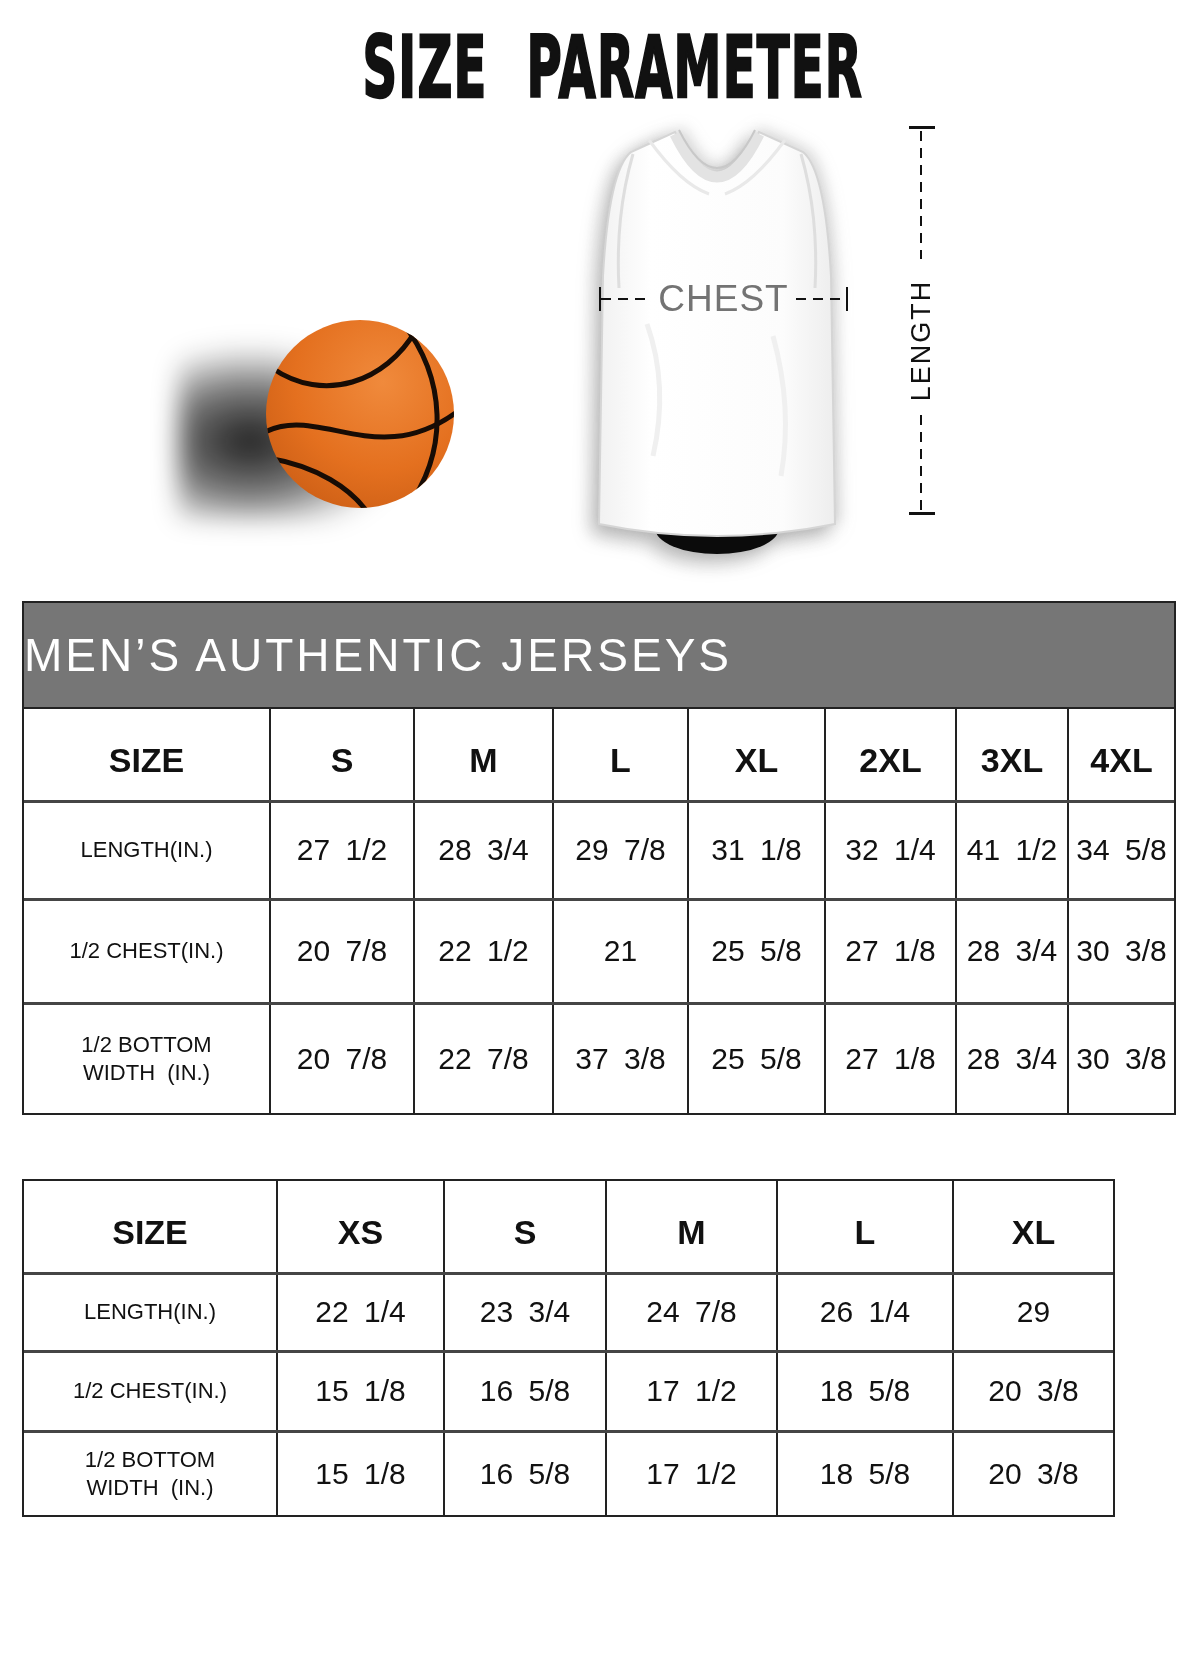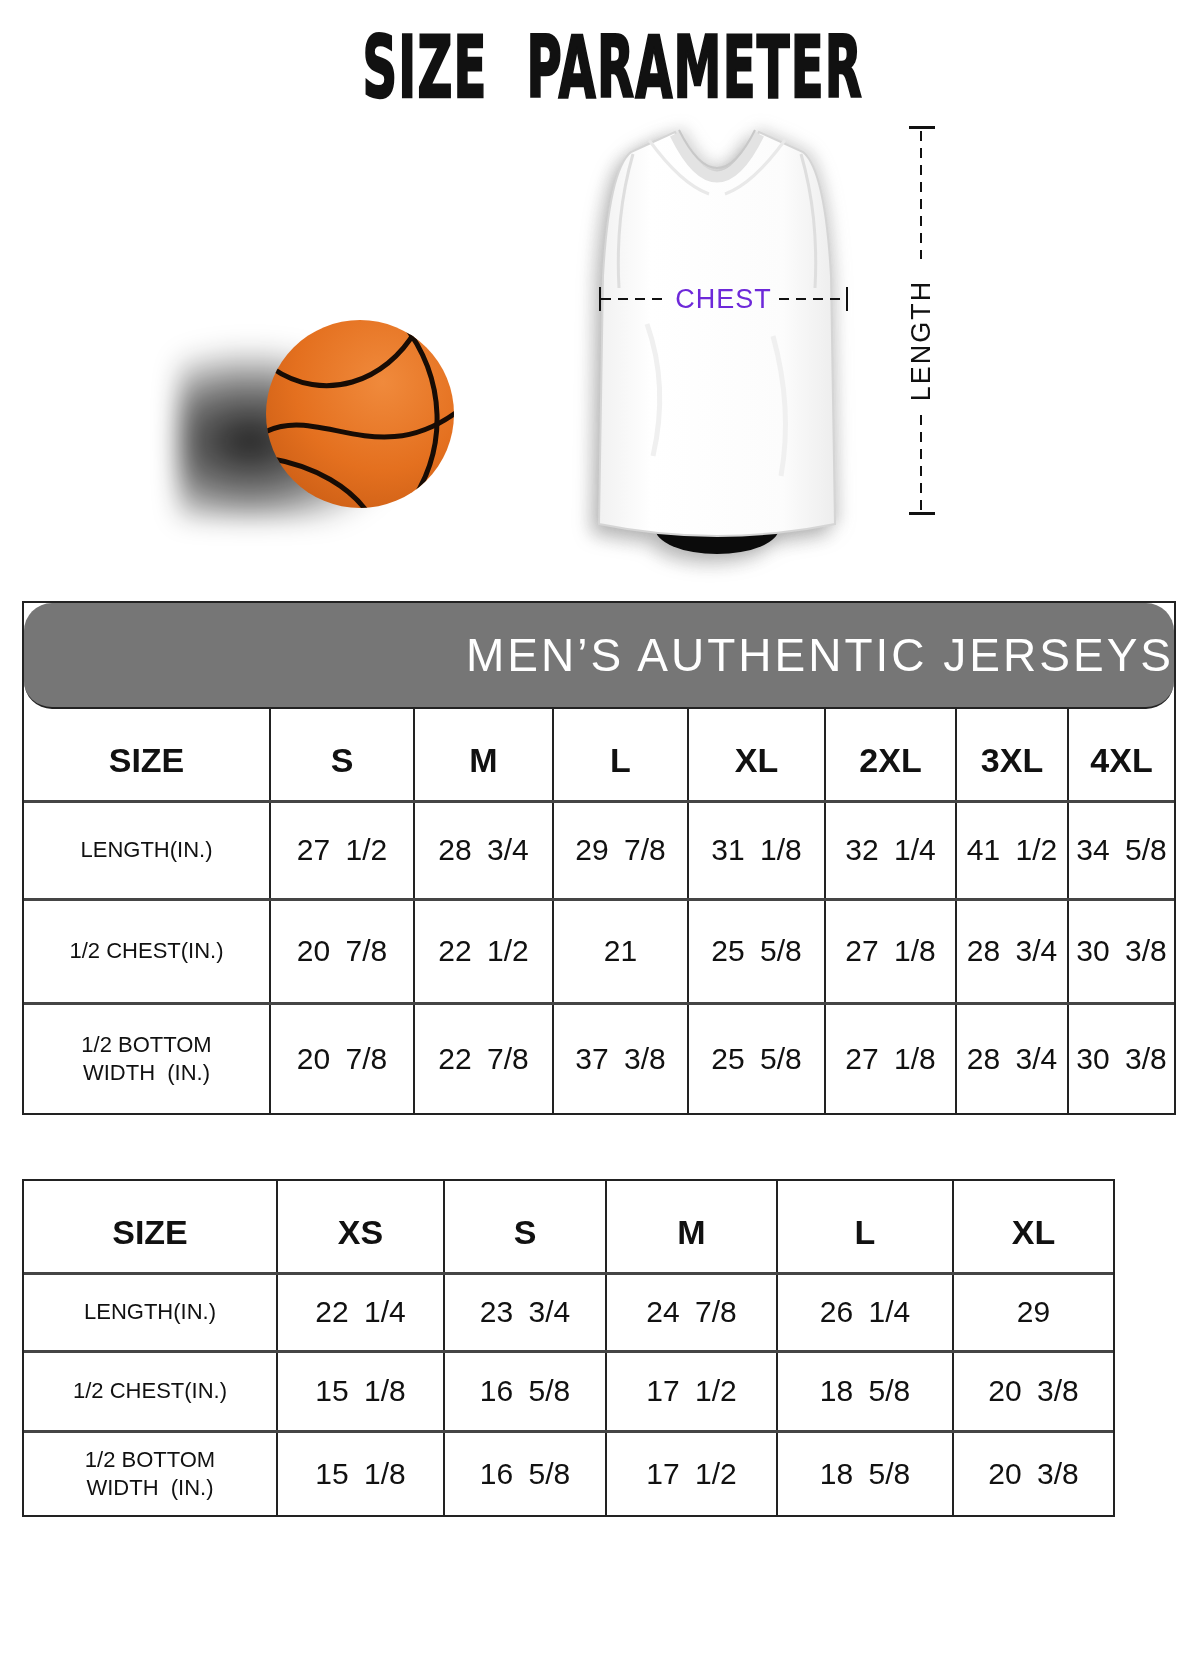--- a/index.html
+++ b/index.html
@@ -27,41 +27,41 @@
   .basketball { position:absolute; left:264px; top:318px; width:192px; height:192px; }
   .jersey {
     position:absolute; left:589px; top:124px; width:258px; height:440px;
     filter:drop-shadow(-7px 9px 9px rgba(90,90,90,0.38)) drop-shadow(5px -3px 7px rgba(120,120,120,0.25));
   }
 
   
   .chest-line { position:absolute; left:599px; top:283px; width:249px; height:32px; display:flex; align-items:center; }
   .endtick { width:2px; height:24px; background:#111; }
   .hdash { flex:1; height:2px; background:repeating-linear-gradient(90deg,#111 0 10px,transparent 10px 17px); }
-  .chest-label { font-size:27px; letter-spacing:1px; padding:0 7px; color:#6d28d9; }
+  .chest-label { font-size:37px; letter-spacing:1px; padding:0 7px; color:#737373; }
 
   .vdash { position:absolute; width:2px; background:repeating-linear-gradient(180deg,#111 0 10px,transparent 10px 17px); }
   .len-seg1 { left:920px; top:131px; height:128px; }
   .len-seg2 { left:920px; top:415px; height:97px; }
   .len-tick { position:absolute; width:26px; height:3px; background:#111; left:909px; }
   .len-tick.top { top:126px; }
   .len-tick.bottom { top:512px; }
   .length-label {
     position:absolute; left:856px; top:325px; width:130px; text-align:center;
     font-size:27px; letter-spacing:2px; color:#111; transform:rotate(-90deg); transform-origin:center;
   }
 
   
   .tbl { position:absolute; left:22px; border:2px solid #222; background:#fff; }
   .tbl.men { top:601px; width:1150px; }
   .tbl.boys { top:1179px; width:1089px; }
 
   .band {
     background:#767676; border-bottom:2px solid #222;
-    display:flex; align-items:center; justify-content:flex-end;border-radius:28px;
+    display:flex; align-items:center; justify-content:flex-start;
   }
   .tbl.men .band { height:104px; }
   .tbl.boys .band { height:80px; }
   .band span { color:#ffffff; font-size:46px; letter-spacing:3px; white-space:nowrap; }
 
   table.grid { border-collapse:collapse; table-layout:fixed; width:100%; }
   .grid th, .grid td {
     border-left:2px solid #222; border-top:3px solid #454545;
     text-align:center; vertical-align:middle; padding:0 2px; overflow:hidden;
   }

